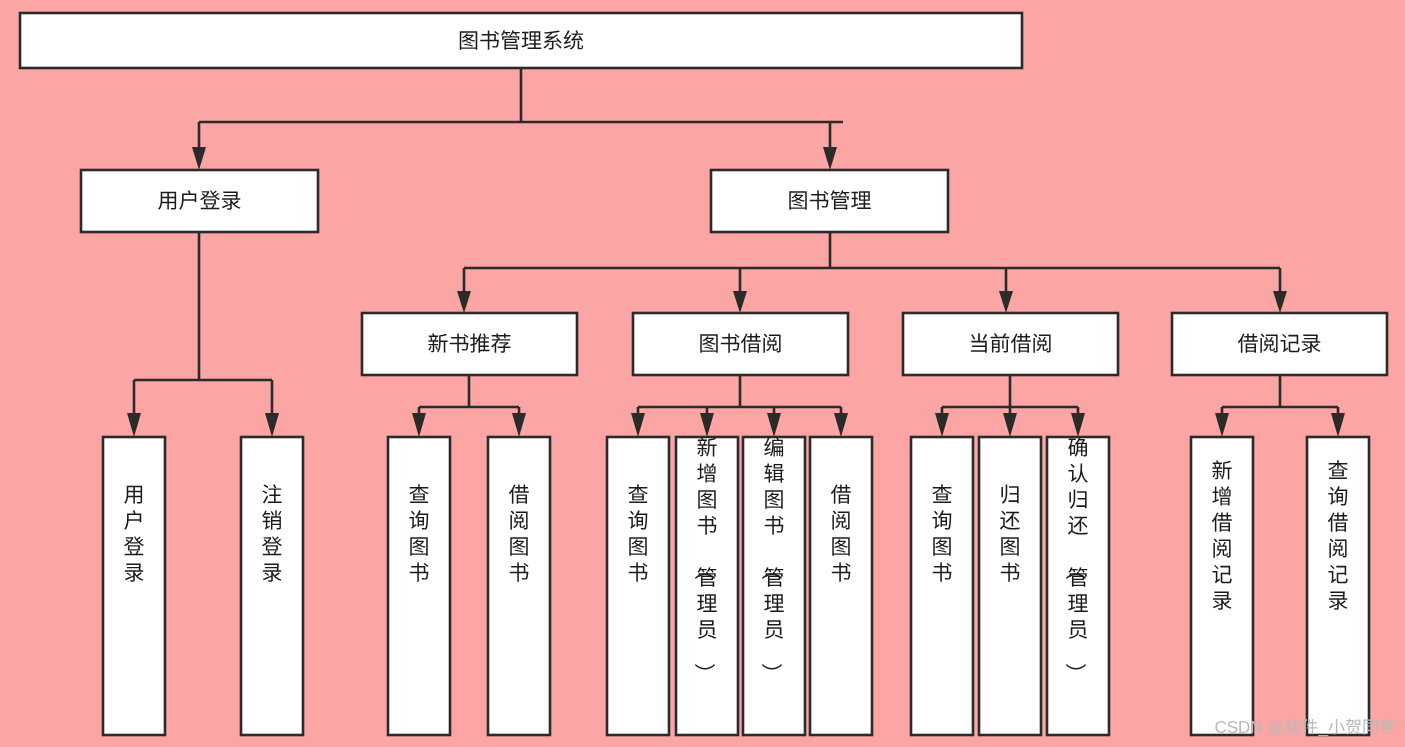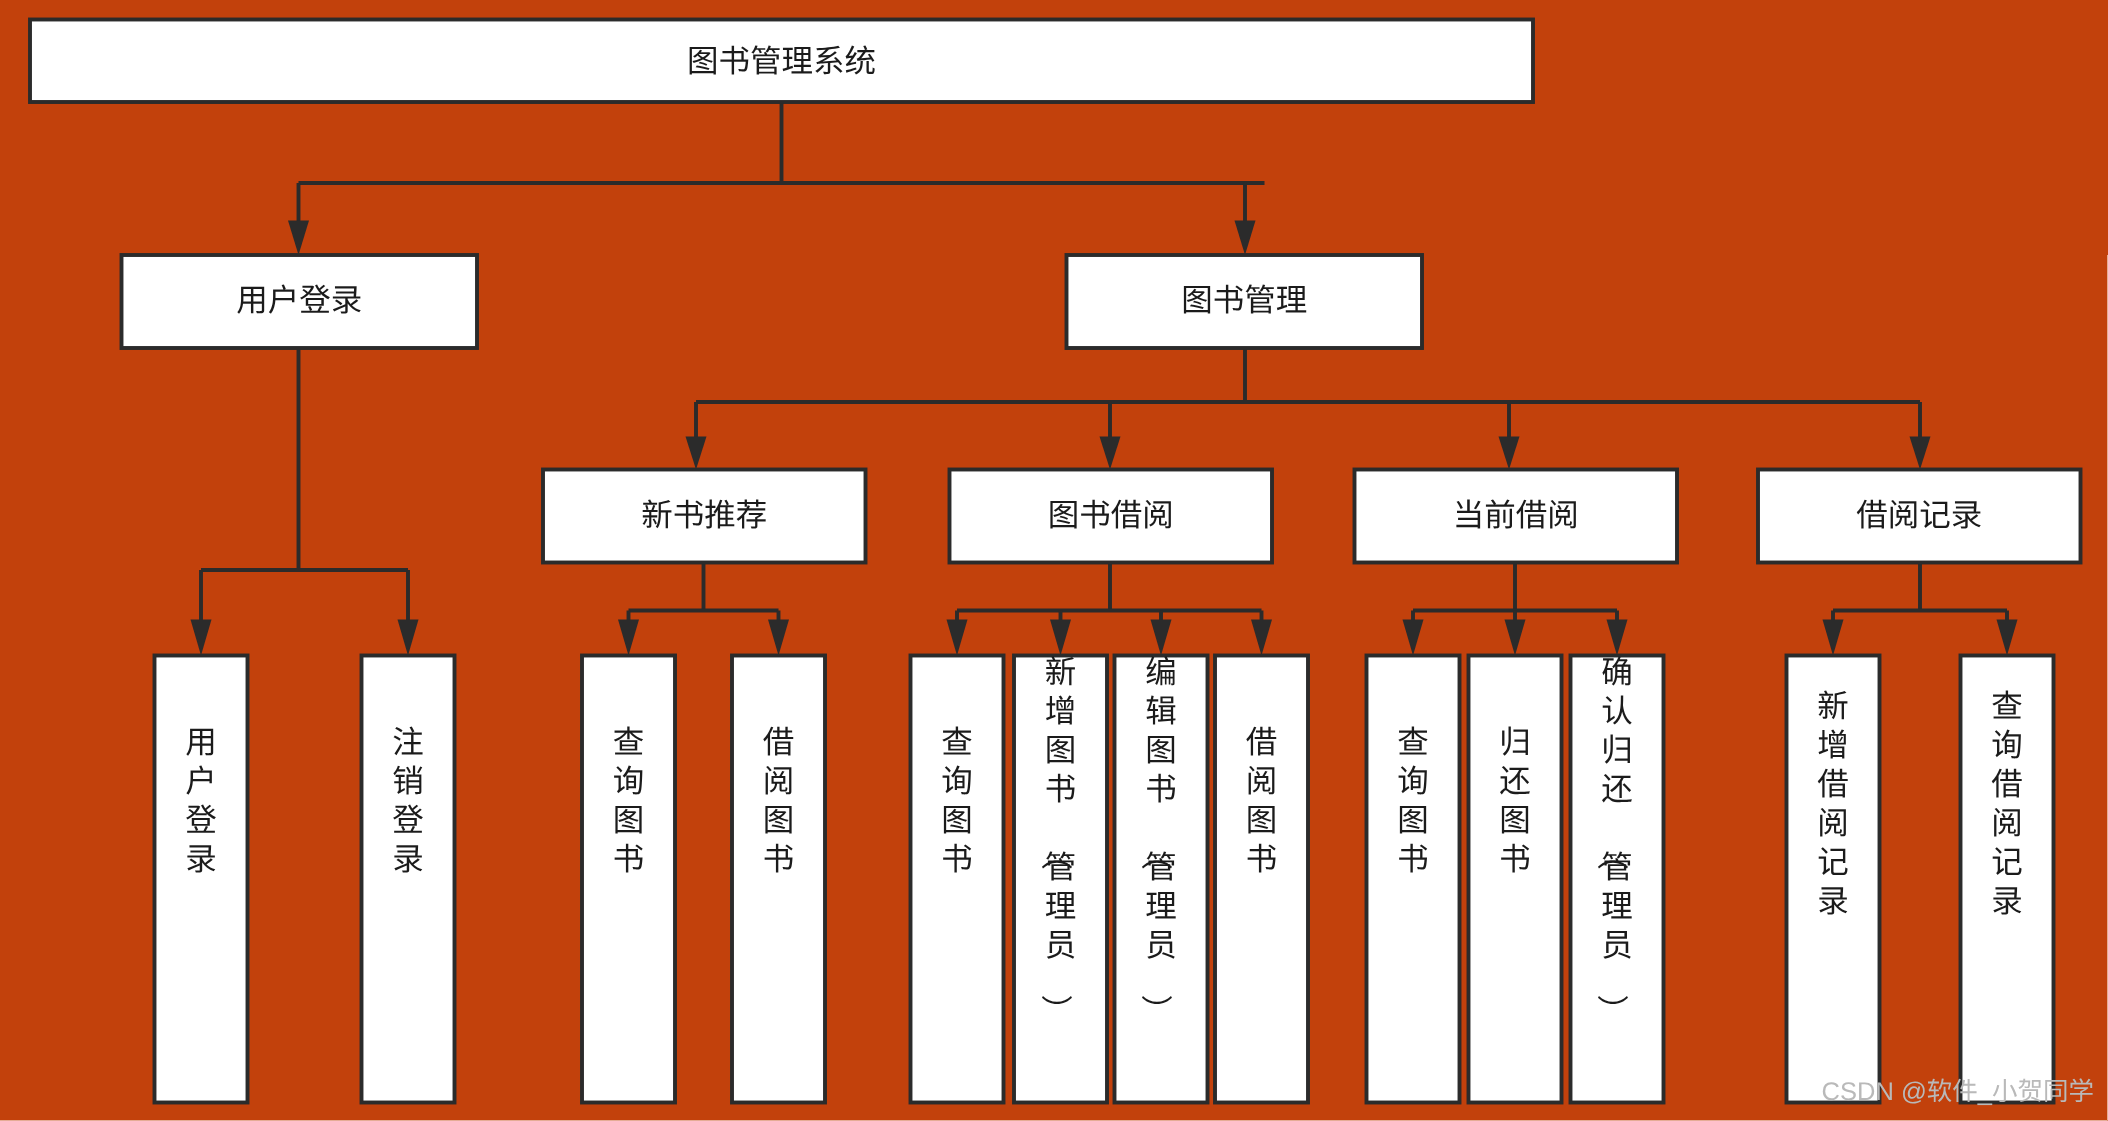--- a/index.html
+++ b/index.html
@@ -8,21 +8,21 @@
     padding: 0;
     background: #ffffff;
   }
   body {
     font-family: "Liberation Sans", "DejaVu Sans", sans-serif;
   }
   #diagram-root {
     position: relative;
     width: 1405px;
     height: 747px;
-    background: #c2410c;
+    background: #fca5a5;
     overflow: hidden;
   }
   svg#flow-svg {
     position: absolute;
     left: 0;
     top: 0;
     width: 1405px;
     height: 747px;
     display: block;
   }

